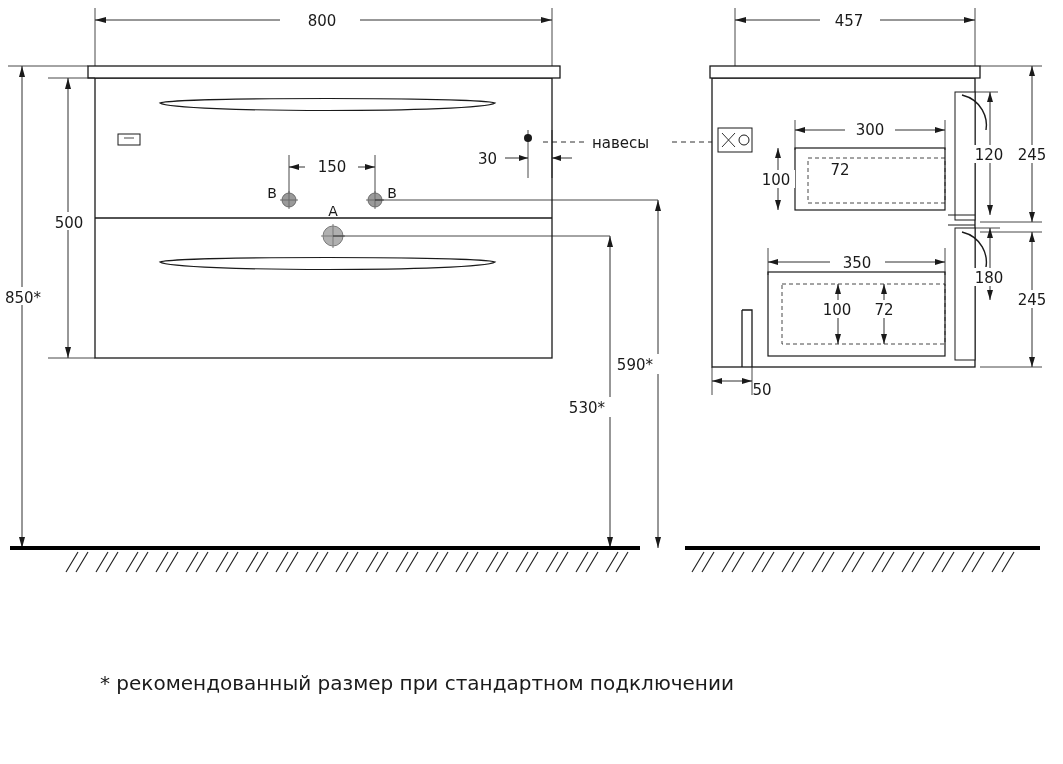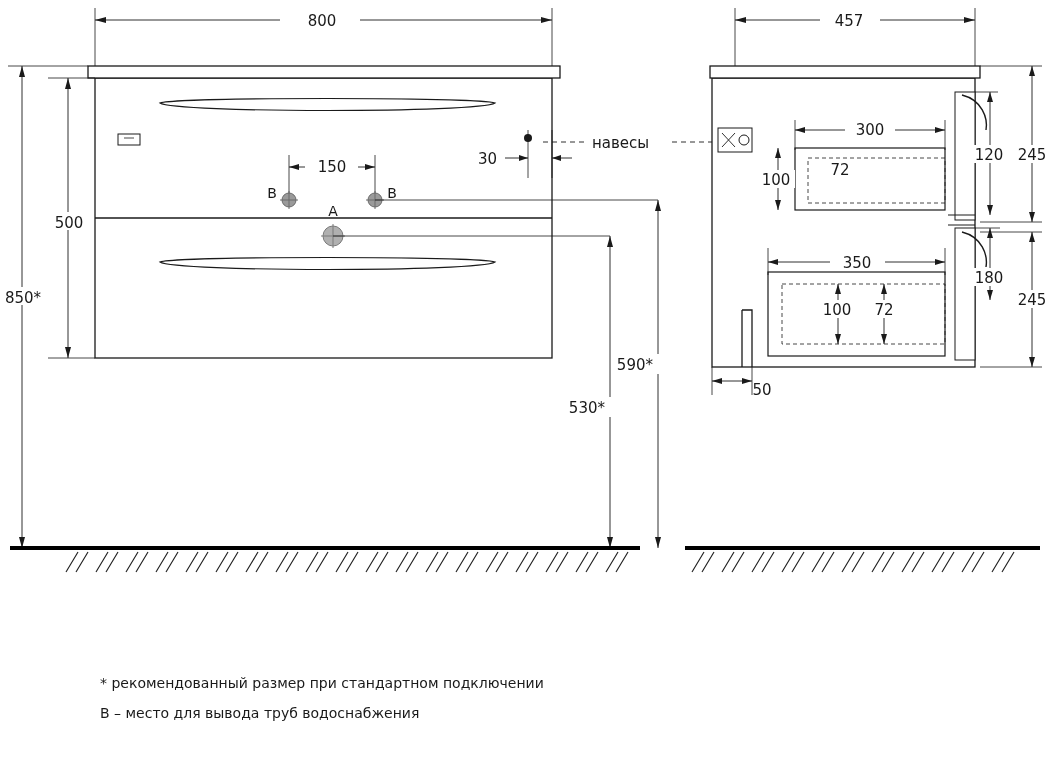--- a/index.html
+++ b/index.html
@@ -22,21 +22,21 @@
     width: 1063px;
     height: 764px;
   }
   .legend {
     position: absolute;
     left: 100px;
     top: 668px;
     width: 700px;
   }
   .legend-line {
-    font-size: 14px;
+    font-size: 20px;
     line-height: 30px;
     color: #1a1a1a;
     white-space: nowrap;
   }
   svg text {
     font-family: "DejaVu Sans", sans-serif;
     fill: #1a1a1a;
   }
   .dim-label {
     font-size: 15px;
@@ -363,14 +363,13 @@
       <line x1="962" y1="572" x2="974" y2="552"></line>
         <line x1="972" y1="572" x2="984" y2="552"></line>
       <line x1="992" y1="572" x2="1004" y2="552"></line>
         <line x1="1002" y1="572" x2="1014" y2="552"></line>
     </g>
   </g>
 </svg>
 
 <div class="legend">
   <div class="legend-line">* рекомендованный размер при стандартном подключении</div>
-  <div class="legend-line">B – место для вывода труб водоснабжения</div>
 </div>
 
 </body></html>

